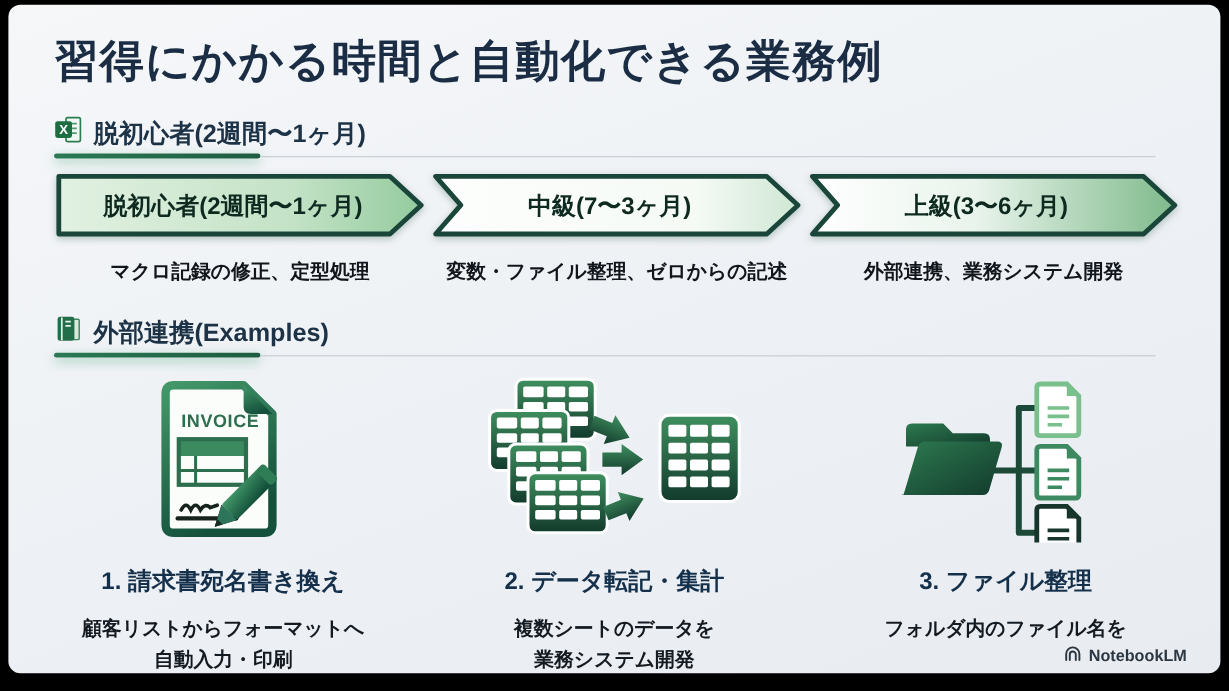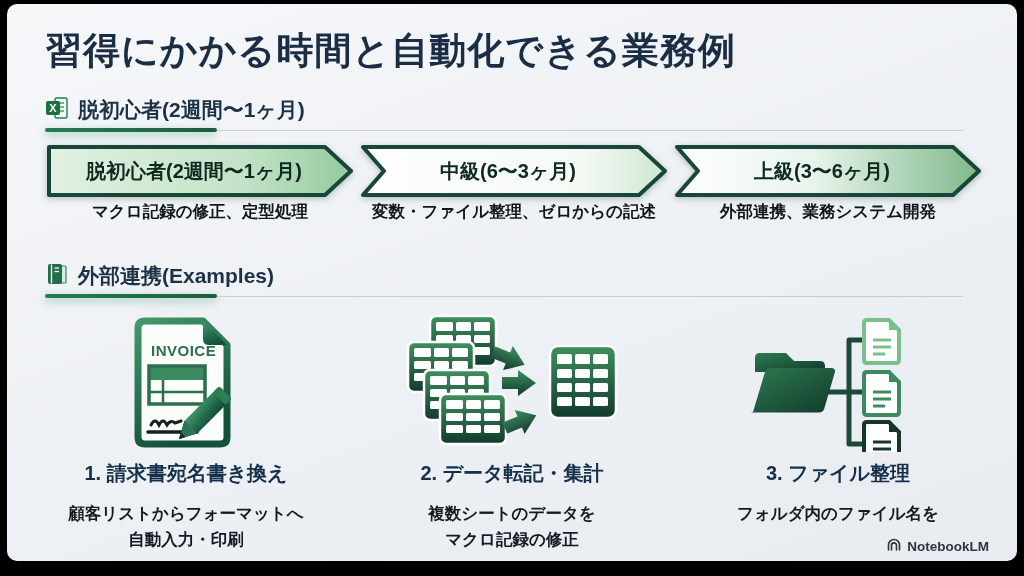--- a/index.html
+++ b/index.html
@@ -32,26 +32,26 @@
 
   .steps { position:absolute; left:38px; top:139px; width:934px; display:flex; gap:4px; }
   .step { width:310px; position:relative; }
   .chev-wrap { position:relative; height:56px; filter:drop-shadow(0 2px 3px rgba(30,80,60,.30)); }
   .chev-wrap svg { display:block; }
   .step-label {
     position:absolute; left:14px; right:26px; top:0; height:56px;
     display:flex; align-items:center; justify-content:center;
     font-size:20px; font-weight:800; color:#0e2a20; white-space:nowrap;
   }
-  .step-desc { margin-top:2px; text-align:center; font-size:16.5px; font-weight:700; color:#11161c; white-space:nowrap; }
+  .step-desc { margin-top:17px; text-align:center; font-size:16.5px; font-weight:700; color:#11161c; white-space:nowrap; }
 
   .examples { position:absolute; left:38px; top:304px; width:934px; display:flex; justify-content:space-between;gap:44px; }
   .example { width:304px; display:flex; flex-direction:column; align-items:center; }
   .ex-icon { height:148px; display:flex; align-items:center; justify-content:center; }
-  .ex-title { margin-top:4px; font-size:20px; font-weight:800; color:#14304a; white-space:nowrap; }
+  .ex-title { margin-top:15px; font-size:20px; font-weight:800; color:#14304a; white-space:nowrap; }
   .ex-line { font-size:16.5px; font-weight:700; color:#141a21; line-height:1.55; white-space:nowrap; }
   .ex-lines { margin-top:14px; text-align:center; }
 
   .watermark {
     position:absolute; right:28px; bottom:5px;
     display:flex; align-items:center; gap:5px;
     font-size:13.5px; font-weight:700; color:#2b3640;
   }
 </style>
 </head>
@@ -104,21 +104,21 @@
           <defs>
             <linearGradient id="g2" x1="0" y1="0" x2="1" y2="0">
               <stop offset="0" stop-color="#fdfefd"></stop>
                 <stop offset=".72" stop-color="#f5faf5"></stop>
                 <stop offset="1" stop-color="#cfe7d4"></stop>
             </linearGradient>
           </defs>
           <polygon points="4,4 280,4 306,28 280,52 4,52 25,28" fill="url(#g2)" stroke="#1a463a" stroke-width="4" stroke-linejoin="round"></polygon>
         </svg>
       </div>
-      <div class="step-label">中級(6〜3ヶ月)</div>
+      <div class="step-label">中級(7〜3ヶ月)</div>
       <div class="step-desc">変数・ファイル整理、ゼロからの記述</div>
     </div>
 
     <div class="step">
       <div class="chev-wrap">
         <svg width="310" height="56" viewBox="0 0 310 56">
           <defs>
             <linearGradient id="g3" x1="0" y1="0" x2="1" y2="0">
               <stop offset="0" stop-color="#ffffff"></stop>
                 <stop offset=".45" stop-color="#e9f4ec"></stop>
@@ -231,21 +231,21 @@
               <rect x="191" y="71" width="15" height="9" rx="1.5"></rect>
             <rect x="155" y="85" width="15" height="9" rx="1.5"></rect>
               <rect x="173" y="85" width="15" height="9" rx="1.5"></rect>
               <rect x="191" y="85" width="15" height="9" rx="1.5"></rect>
           </g>
         </svg>
       </div>
       <div class="ex-title">2. データ転記・集計</div>
       <div class="ex-lines">
         <div class="ex-line">複数シートのデータを</div>
-        <div class="ex-line">マクロ記録の修正</div>
+        <div class="ex-line">業務システム開発</div>
       </div>
     </div>
 
     <div class="example">
       <div class="ex-icon">
         <svg width="190" height="140" viewBox="0 0 190 140">
           <defs>
             <linearGradient id="fold" x1="0" y1="0" x2="1" y2="1">
               <stop offset="0" stop-color="#2d7a50"></stop>
                 <stop offset="1" stop-color="#123a2c"></stop>

